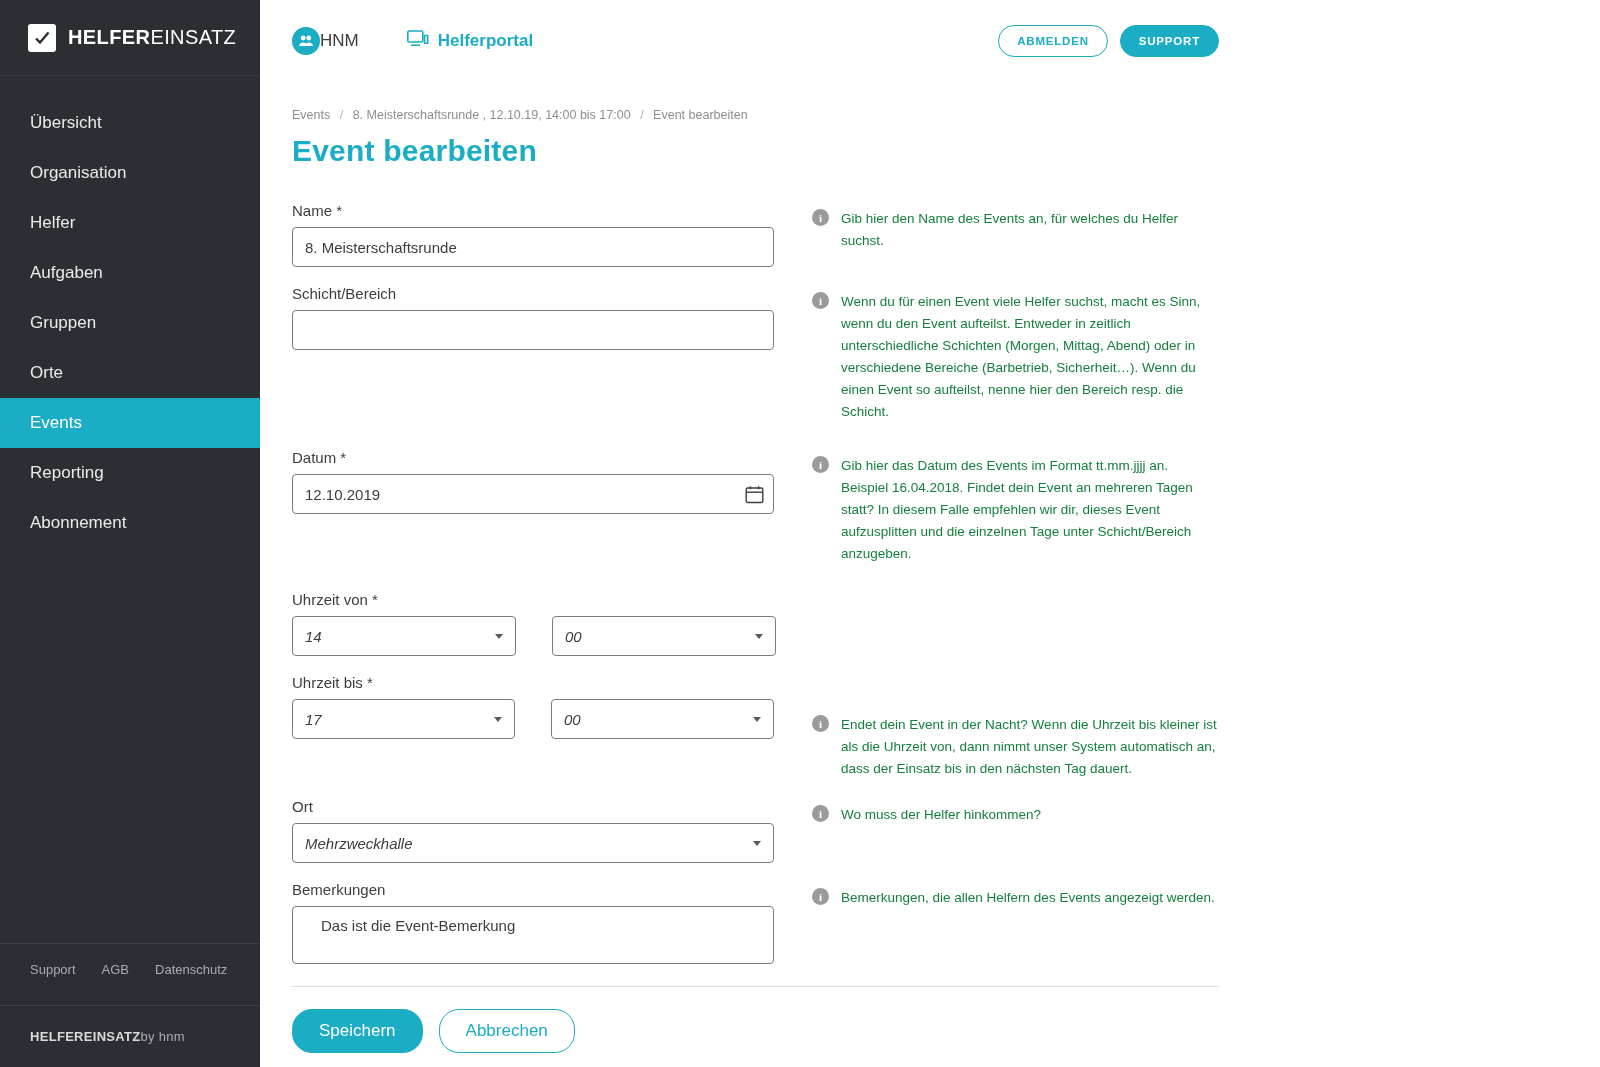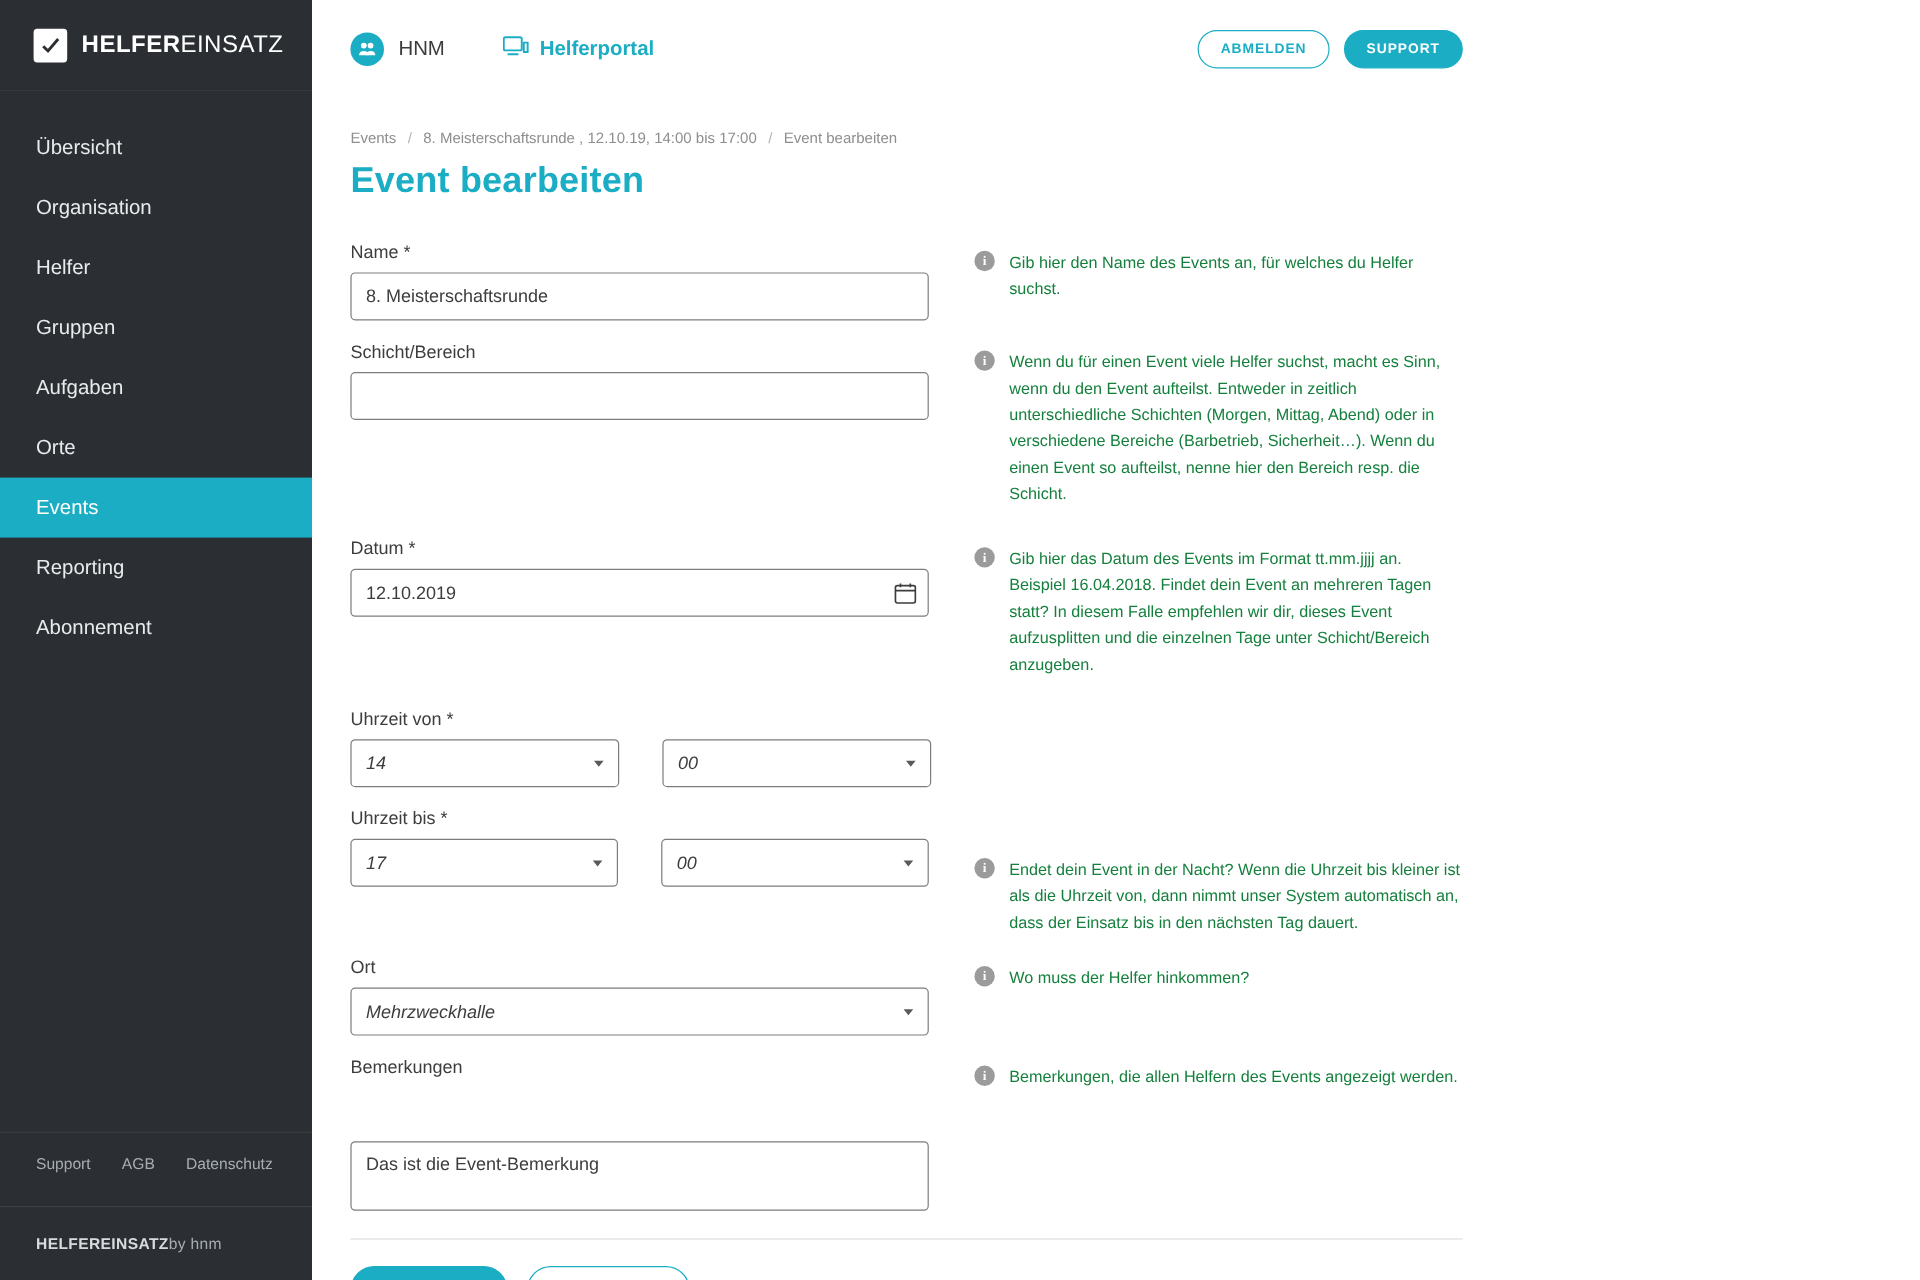--- a/index.html
+++ b/index.html
@@ -109,21 +109,20 @@
     height: 82px;
     min-height: 82px;
     display: flex;
     align-items: center;
     padding: 0 92px 0 32px;
     gap: 0;
   }
   .org {
     display: flex;
     align-items: center;
-    gap: 12px;
   }
   .org-avatar {
     width: 28px; height: 28px;
     border-radius: 50%;
     background: #1aadc4;
     display: flex; align-items: center; justify-content: center;
   }
   .org-name { font-size: 17px; color: #3c3c3c; }
   .portal-link {
     display: flex;
@@ -222,24 +221,23 @@
     border-radius: 4px;
     padding: 0 12px;
     font-size: 15px;
     color: #3d3d3d;
     background: #ffffff;
     font-family: "Liberation Sans", sans-serif;
     outline: none;
   }
   .textarea {
     height: 58px;
-    padding: 9px 12px;
+    padding: 9px 28px;
     resize: none;
     line-height: 20px;
-    margin-top: 45px;
   }
   .input-wrap { position: relative; }
   .cal-btn {
     position: absolute;
     right: 9px; top: 50%;
     transform: translateY(-50%);
     width: 22px; height: 22px;
     cursor: pointer;
     display:flex; align-items:center; justify-content:center;
   }
@@ -310,24 +308,24 @@
       <div class="nav-item">
           <span>Übersicht</span>
         </div>
       <div class="nav-item">
           <span>Organisation</span>
         </div>
       <div class="nav-item">
           <span>Helfer</span>
         </div>
       <div class="nav-item">
+          <span>Aufgaben</span>
+        </div>
+      <div class="nav-item">
           <span>Gruppen</span>
-        </div>
-      <div class="nav-item">
-          <span>Aufgaben</span>
         </div>
       <div class="nav-item">
           <span>Orte</span>
         </div>
       <div class="nav-item active">
           <span>Events</span>
         </div>
       <div class="nav-item">
           <span>Reporting</span>
         </div>

